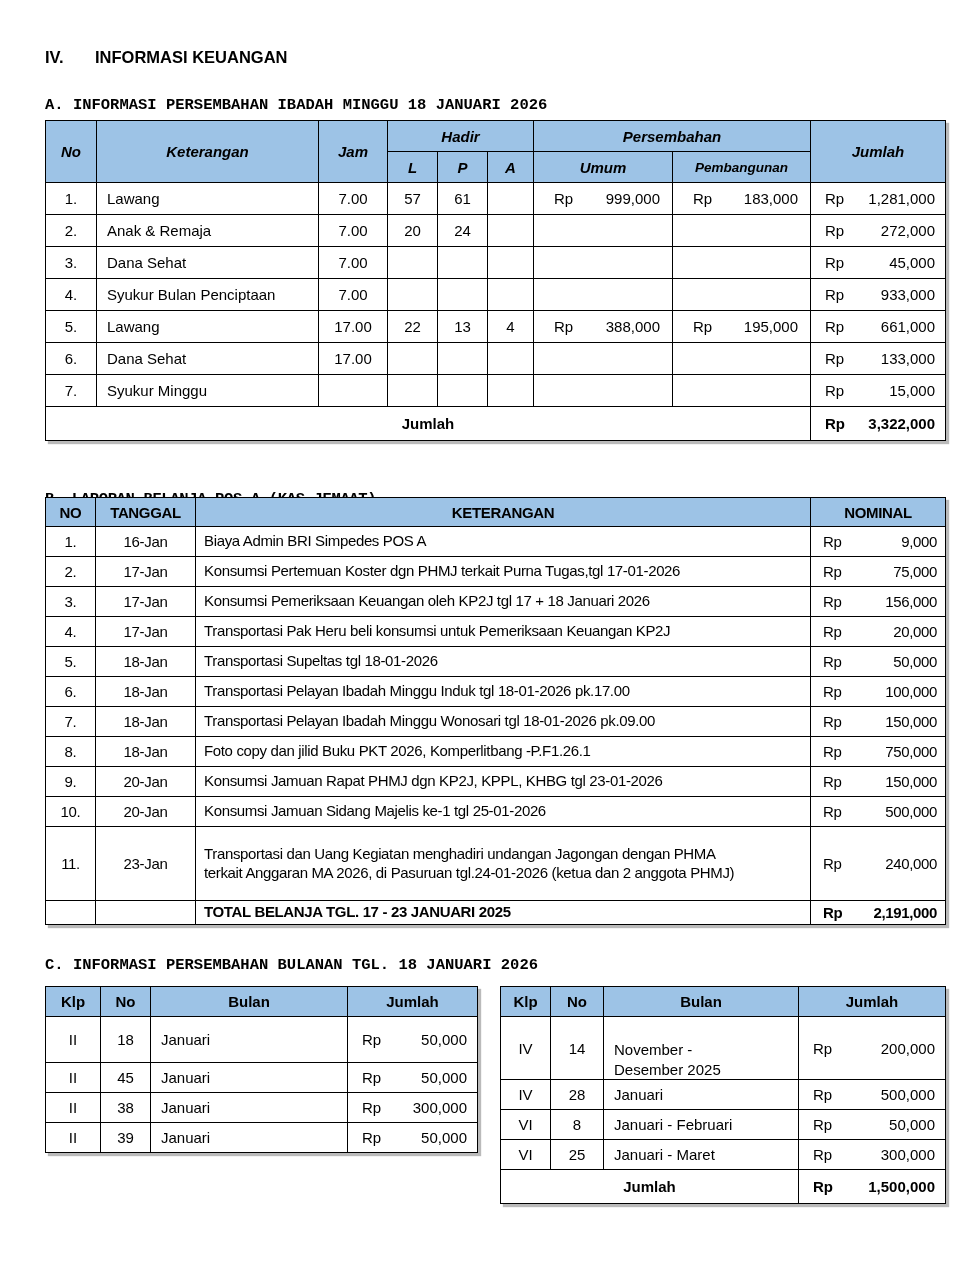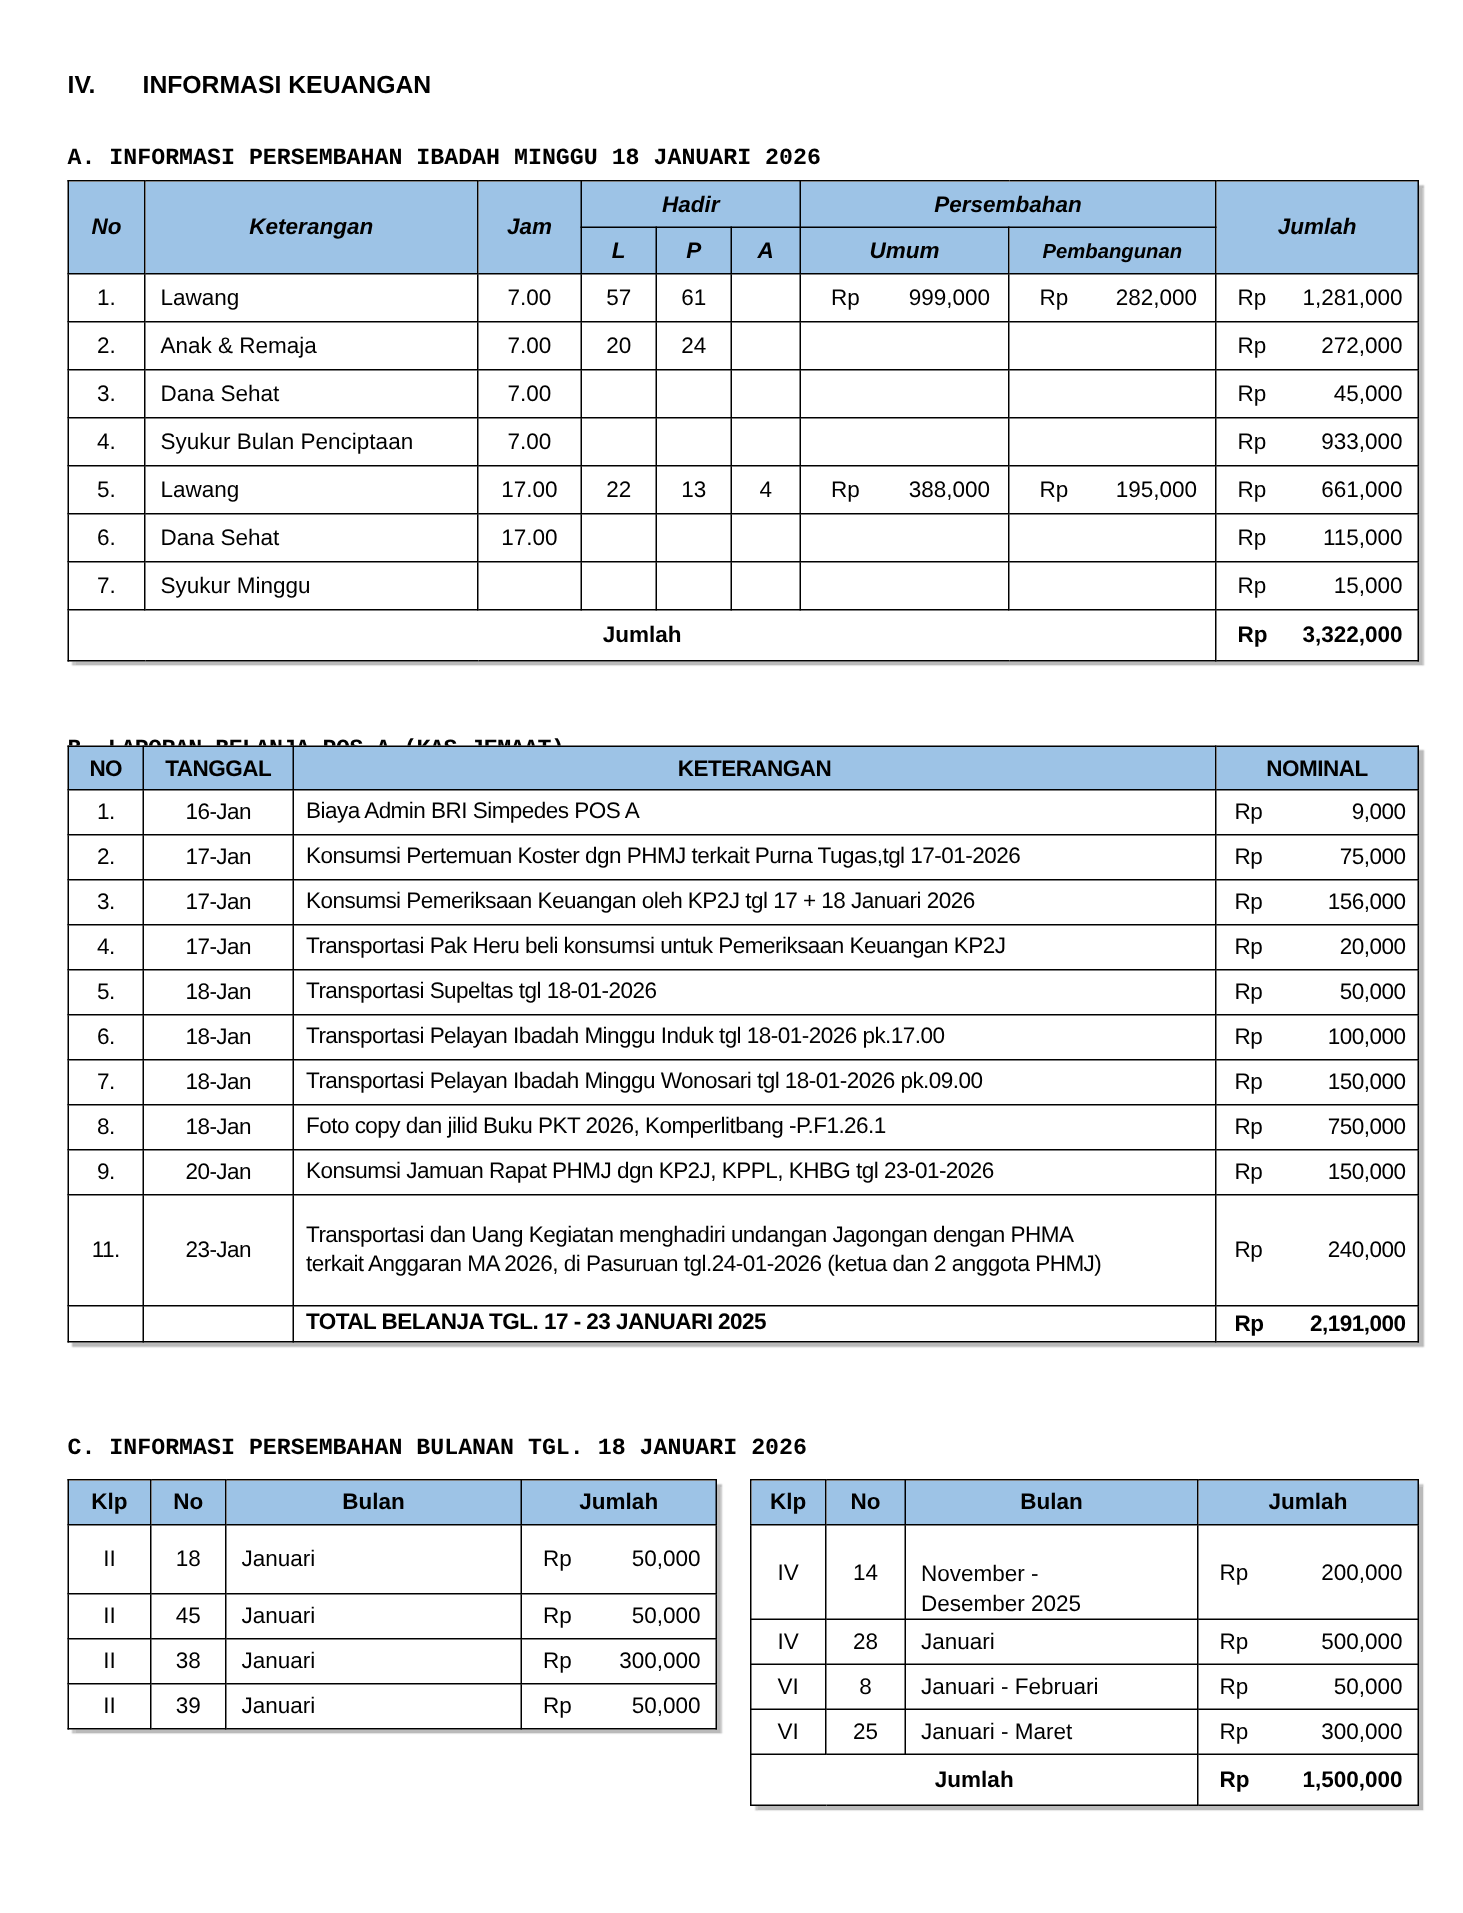--- a/index.html
+++ b/index.html
@@ -80,21 +80,21 @@
         <td class="c"></td>
         <td class="money">
             <div class="mwrap" style="padding:0 12px 0 20px">
               <span>Rp</span>
               <span>999,000</span>
             </div>
           </td>
         <td class="money">
             <div class="mwrap" style="padding:0 12px 0 20px">
               <span>Rp</span>
-              <span>282,000</span>
+              <span>183,000</span>
             </div>
           </td>
         <td class="money">
             <div class="mwrap" style="padding:0 10px 0 14px">
               <span>Rp</span>
               <span>1,281,000</span>
             </div>
           </td>
       </tr>
       <tr style="height:32px">
@@ -216,21 +216,21 @@
           </td>
         <td class="money">
             <div class="mwrap" style="padding:0 12px 0 20px">
               <span></span>
               <span></span>
             </div>
           </td>
         <td class="money">
             <div class="mwrap" style="padding:0 10px 0 14px">
               <span>Rp</span>
-              <span>115,000</span>
+              <span>133,000</span>
             </div>
           </td>
       </tr>
       <tr style="height:32px">
         <td class="c">7.</td>
         <td class="l">Syukur Minggu</td>
         <td class="c"></td>
         <td class="c"></td>
         <td class="c"></td>
         <td class="c"></td>
@@ -375,20 +375,31 @@
         <td class="c">9.</td>
         <td class="c">20-Jan</td>
         <td class="desc">Konsumsi Jamuan Rapat PHMJ dgn KP2J, KPPL, KHBG tgl 23-01-2026</td>
         <td class="money">
             <div class="mwrap" style="padding:0 8px 0 12px">
               <span>Rp</span>
               <span>150,000</span>
             </div>
           </td>
       </tr>
+      <tr style="height:30px">
+        <td class="c">10.</td>
+        <td class="c">20-Jan</td>
+        <td class="desc">Konsumsi Jamuan Sidang Majelis ke-1 tgl 25-01-2026</td>
+        <td class="money">
+            <div class="mwrap" style="padding:0 8px 0 12px">
+              <span>Rp</span>
+              <span>500,000</span>
+            </div>
+          </td>
+      </tr>
       <tr style="height:74px">
         <td class="c">11.</td>
         <td class="c">23-Jan</td>
         <td class="desc">
             <div class="mw540">Transportasi dan Uang Kegiatan menghadiri undangan Jagongan dengan PHMA terkait Anggaran MA 2026, di Pasuruan tgl.24-01-2026 (ketua dan 2 anggota PHMJ)</div>
           </td>
         <td class="money">
             <div class="mwrap" style="padding:0 8px 0 12px">
               <span>Rp</span>
               <span>240,000</span>

